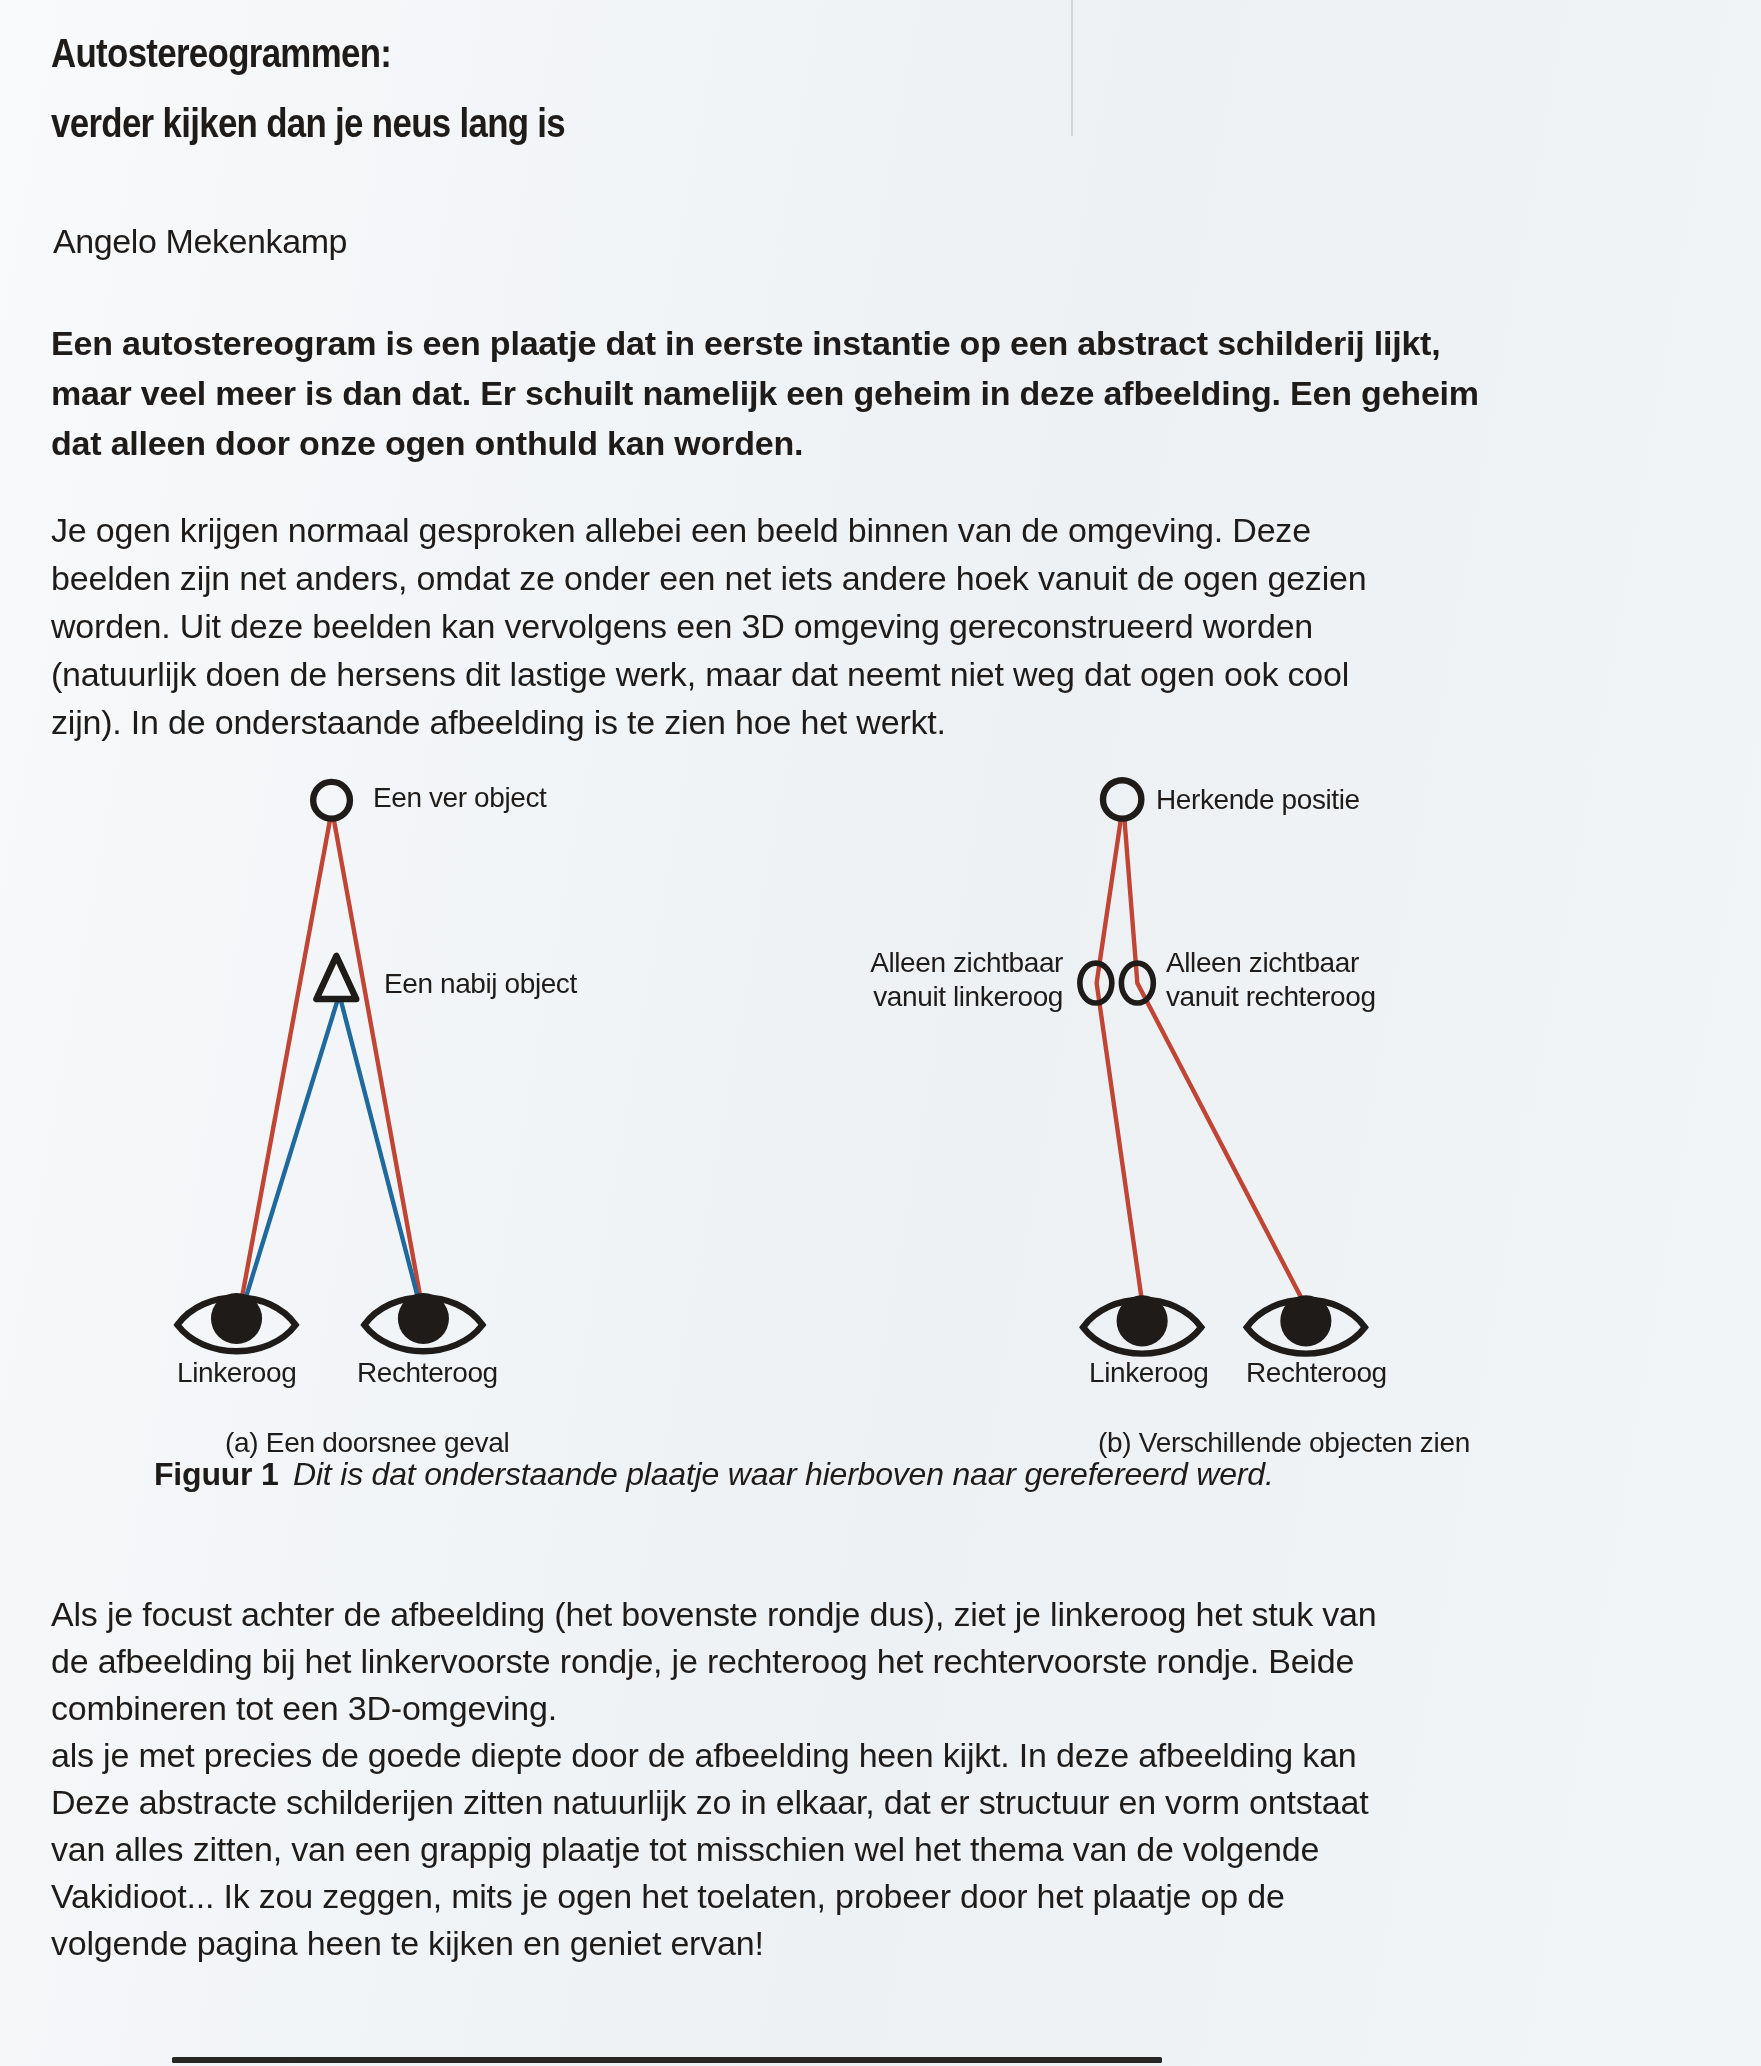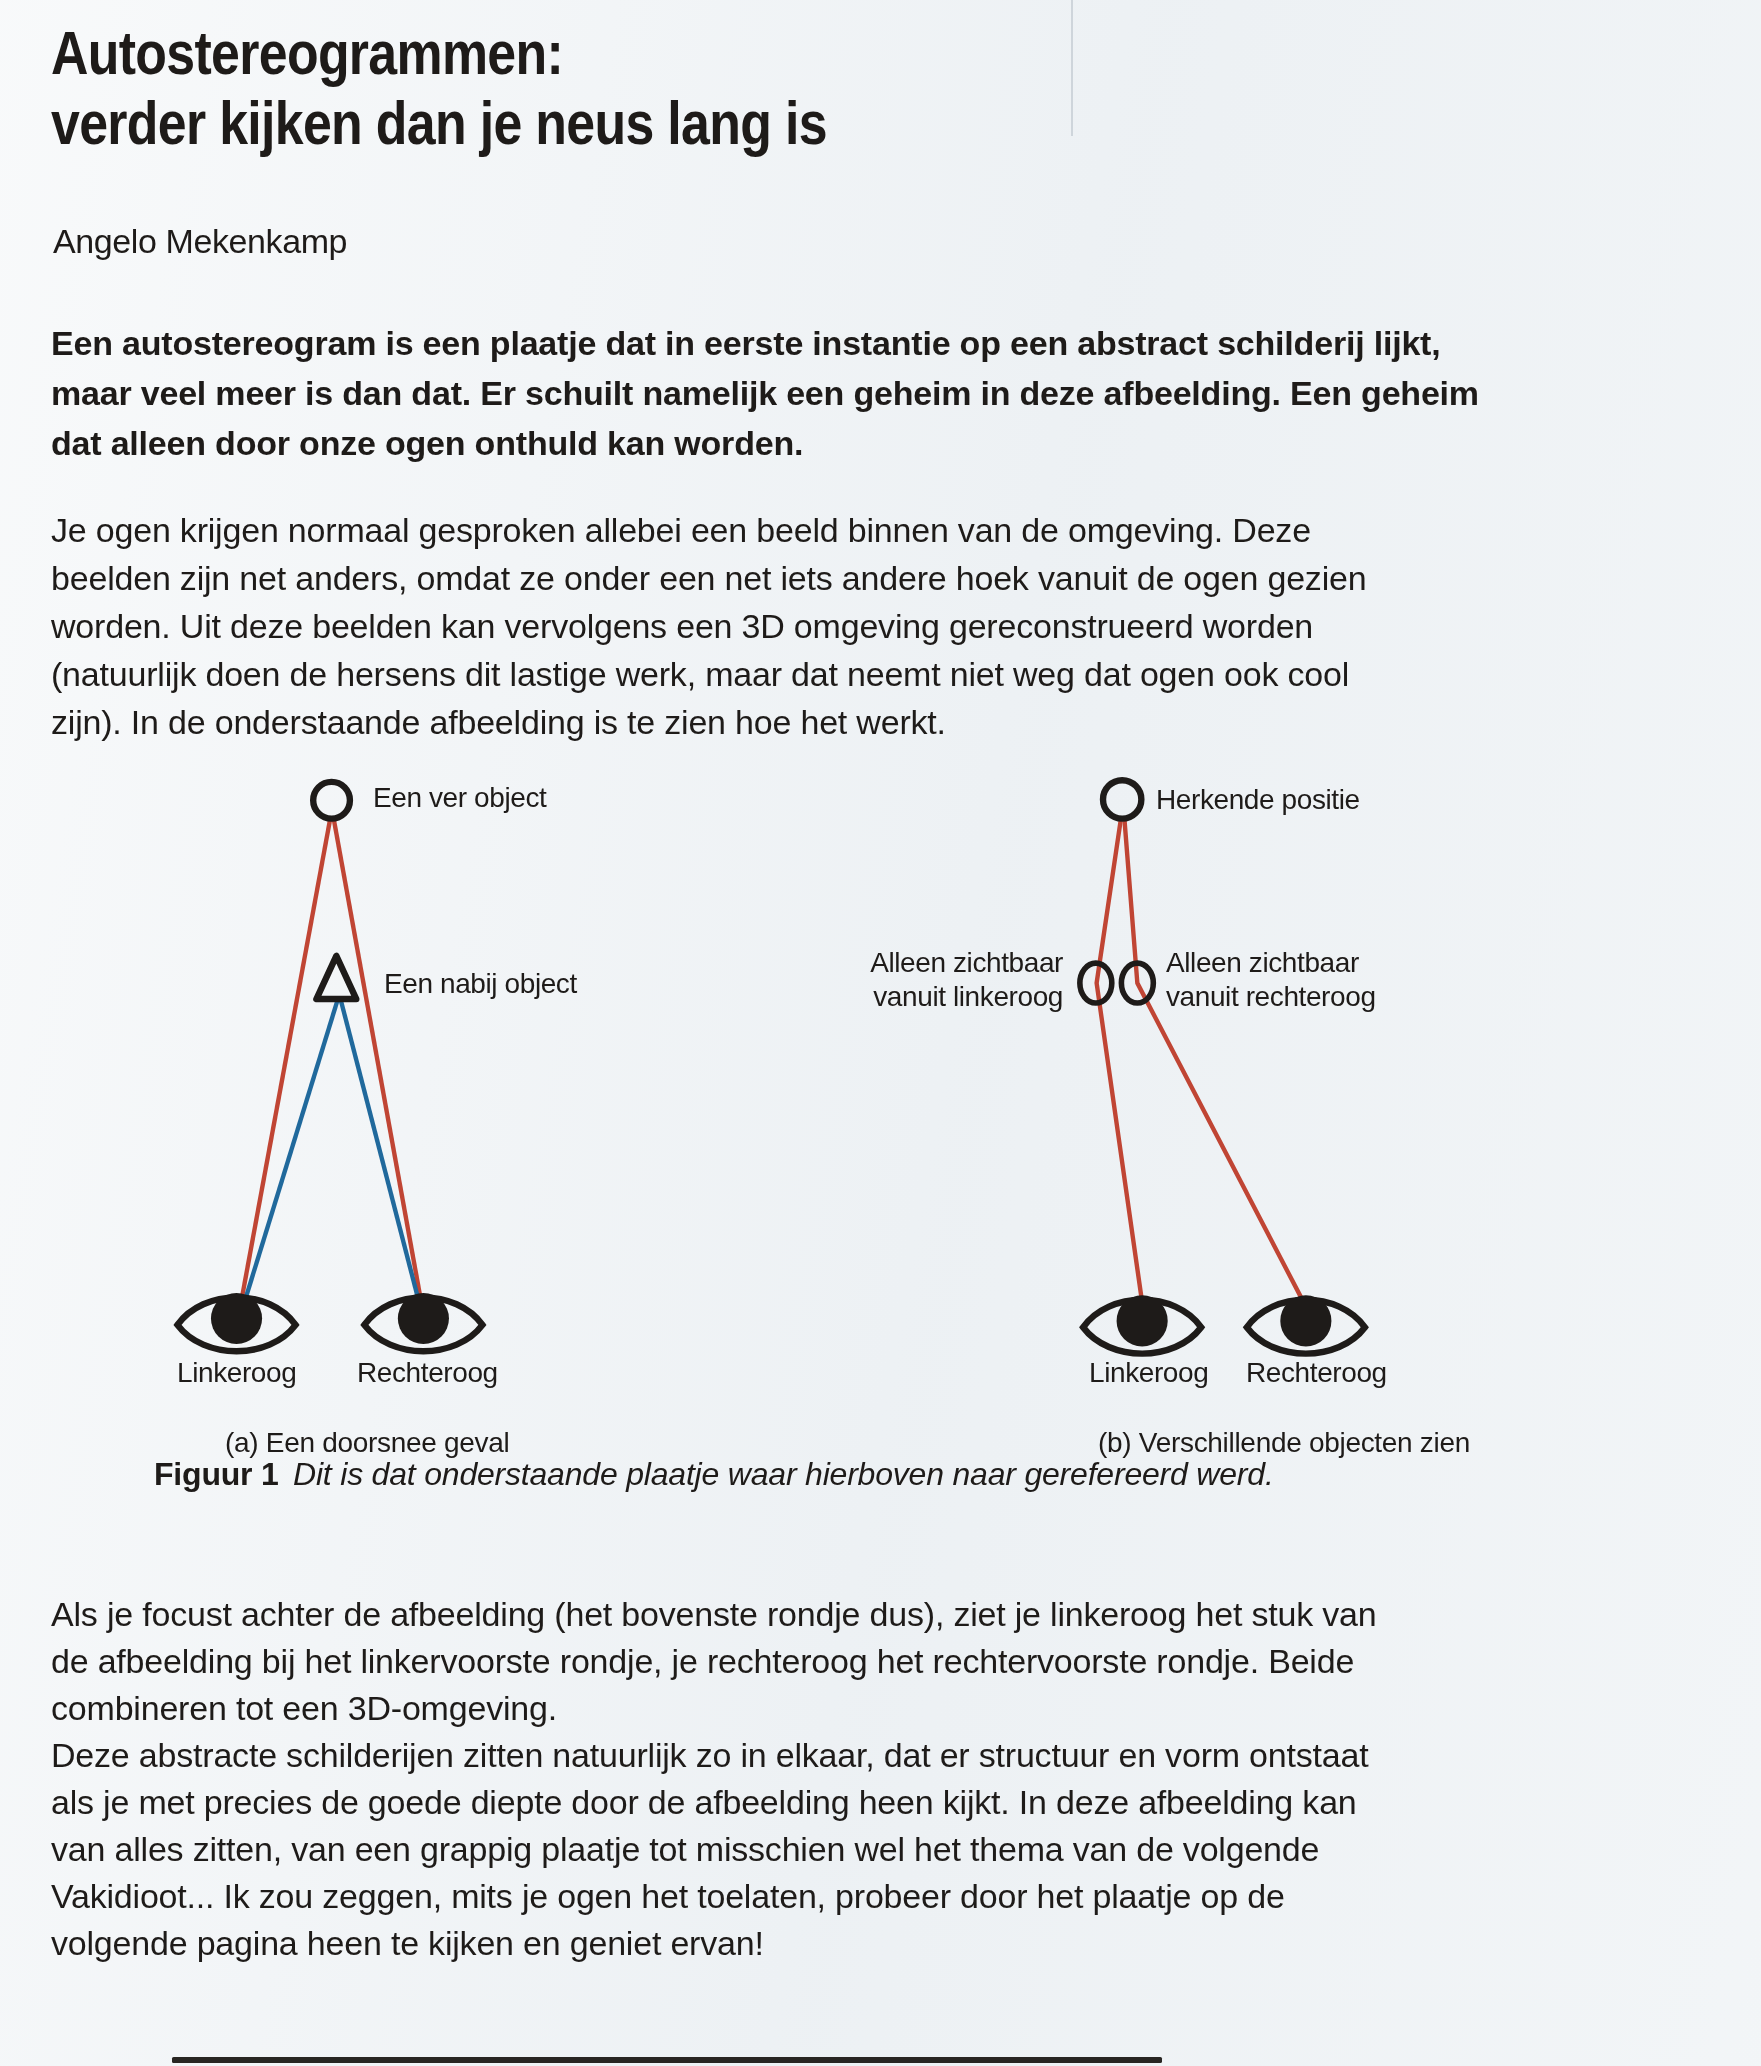--- a/index.html
+++ b/index.html
@@ -8,21 +8,21 @@
     width:1762px;height:2066px;
     background:#f1f4f6;
     background-image:linear-gradient(100deg, rgba(255,255,255,.5) 0%, rgba(233,238,242,.55) 55%, rgba(244,247,249,.4) 100%);
     overflow:hidden;
     font-family:"Liberation Sans","DejaVu Sans",sans-serif;
     color:#1e1b19;
     --ink:#1e1b19;
   }
   .abs{position:absolute;}
   
-  .title{left:51px;top:17.6px;font-weight:700;font-size:61px;line-height:70px;letter-spacing:-0.8px;}
+  .title{left:51px;top:17.6px;font-weight:700;font-size:41px;line-height:70px;letter-spacing:-0.8px;}
   .title .tline{display:block;white-space:nowrap;transform:scaleX(.85);transform-origin:left top;}
   
   .author{left:53px;top:222px;font-size:34px;white-space:nowrap;letter-spacing:-0.4px;}
   
   .tblock{left:51px;right:32px;}
   .tblock .line{white-space:nowrap;letter-spacing:-0.2px;font-size:34px;}
   .intro{top:318px;}
   .intro .line{font-weight:700;line-height:50px;height:50px;letter-spacing:-0.2px;}
   .para1{top:506px;}
   .para1 .line{line-height:48px;height:48px;}
@@ -117,22 +117,22 @@
   <div class="fig-sublabel" style="left:1070px;top:1426px;">(b) Verschillende objecten zien</div>
 
   <div class="abs figcap">
     <span class="capbold">Figuur 1</span><span class="capital">Dit is dat onderstaande plaatje waar hierboven naar gerefereerd werd.</span>
   </div>
 
   <div class="abs tblock para2">
     <div class="line">Als je focust achter de afbeelding (het bovenste rondje dus), ziet je linkeroog het stuk van</div>
     <div class="line">de afbeelding bij het linkervoorste rondje, je rechteroog het rechtervoorste rondje. Beide</div>
     <div class="line">combineren tot een 3D-omgeving.</div>
+    <div class="line">als je met precies de goede diepte door de afbeelding heen kijkt. In deze afbeelding kan</div>
     <div class="line">Deze abstracte schilderijen zitten natuurlijk zo in elkaar, dat er structuur en vorm ontstaat</div>
-    <div class="line">als je met precies de goede diepte door de afbeelding heen kijkt. In deze afbeelding kan</div>
     <div class="line">van alles zitten, van een grappig plaatje tot misschien wel het thema van de volgende</div>
     <div class="line">Vakidioot... Ik zou zeggen, mits je ogen het toelaten, probeer door het plaatje op de</div>
     <div class="line">volgende pagina heen te kijken en geniet ervan!</div>
   </div>
 
   <div class="abs scan-bar"></div>
   <div class="abs scan-crease"></div>
 
 </div>
 

